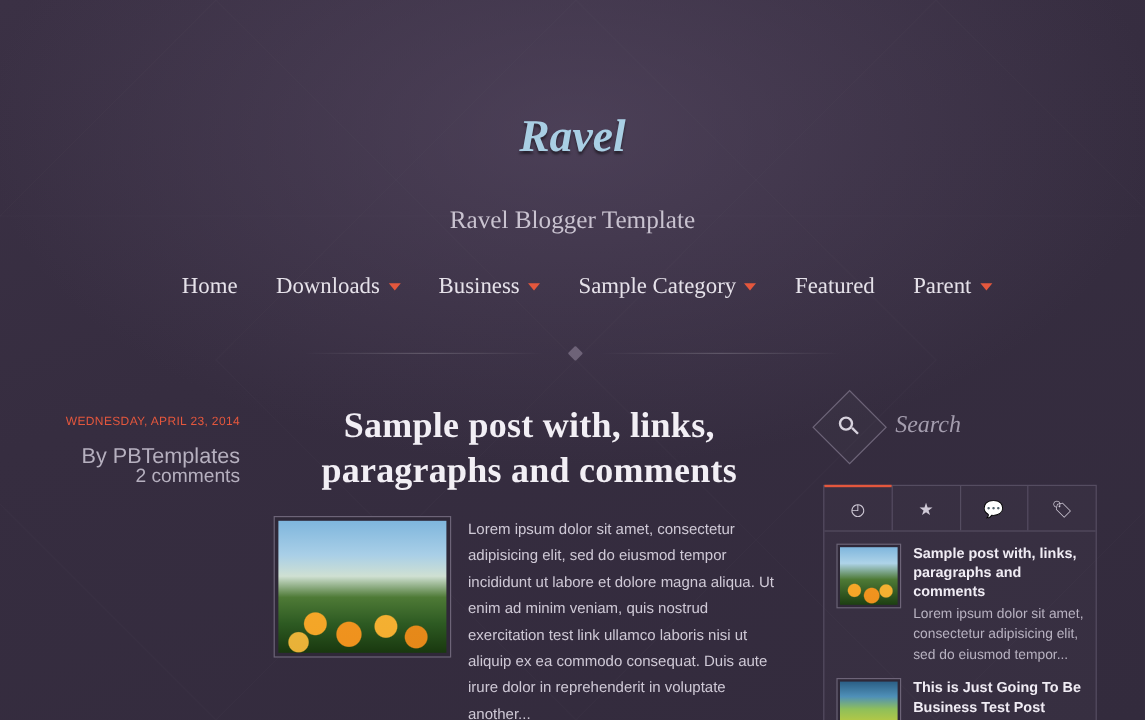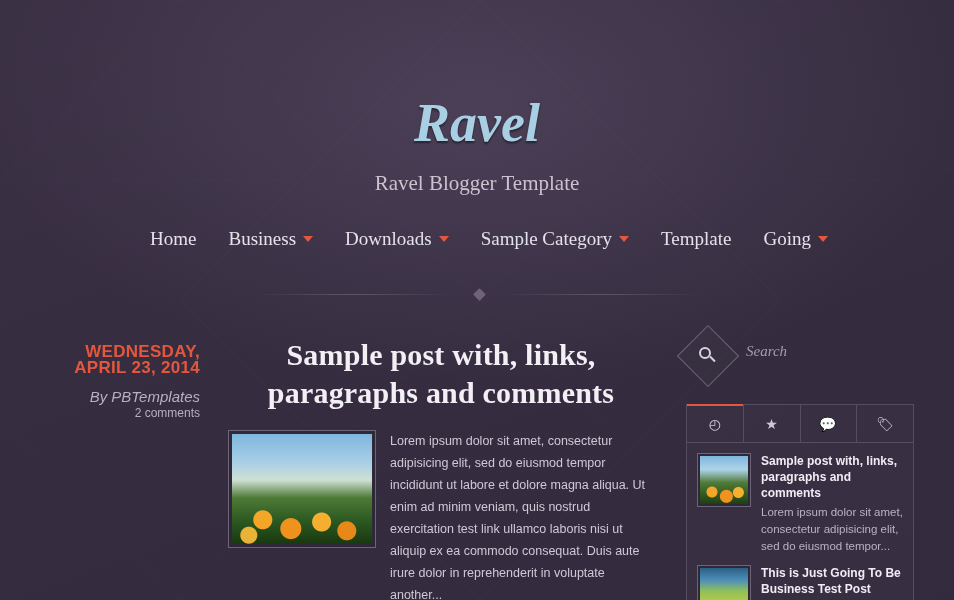--- a/index.html
+++ b/index.html
@@ -26,21 +26,21 @@
   }
   .deco svg { width: 100%; height: 100%; display: block; }
 
   
   .site-title {
     position: absolute; top: 92px; left: 0; width: 954px;
     text-align: center;
     font-family: "Liberation Serif", serif;
     font-style: italic;
     font-weight: bold;
-    font-size: 54px;
+    font-size: 38px;
     letter-spacing: 0px;
     color: #a9cfe4;
     text-shadow: 0 2px 2px rgba(0,0,0,0.45);
   }
   .site-tagline {
     position: absolute; top: 171px; left: 0; width: 954px;
     text-align: center;
     font-family: "Liberation Serif", serif;
     font-size: 21px;
     color: #c9c3d0;
@@ -90,36 +90,35 @@
   
   .content {
     position: absolute; top: 330px; left: 0; width: 954px; height: 270px;
   }
   .meta-col {
     position: absolute; left: 40px; top: 14px; width: 160px;
     text-align: right;
   }
   .meta-date {
     color: #e4573d;
-    font-size: 17px;
-    font-weight: bold;
+    font-size: 10px;
+    font-weight: normal;
     letter-spacing: 0.3px;
     line-height: 16px;
     text-transform: uppercase;
   }
   .meta-author {
     margin-top: 12px;
     color: #b6b0bf;
-    font-size: 15px;
+    font-size: 18px;
     line-height: 17px;
-    font-style: italic;
   }
   .meta-comments {
     color: #b6b0bf;
-    font-size: 12px;
+    font-size: 16px;
     line-height: 17px;
   }
 
   .post-col {
     position: absolute; left: 228px; top: 0; width: 426px;
   }
   .post-title {
     font-family: "Liberation Serif", serif;
     font-weight: bold;
     font-size: 30px;
@@ -190,21 +189,21 @@
   }
   .search-input {
     position: absolute; left: 58px; top: 12px;
     width: 166px;
     background: transparent;
     border: none;
     outline: none;
     color: #a49dae;
     font-family: "Liberation Serif", serif;
     font-style: italic;
-    font-size: 15px;
+    font-size: 20px;
   }
   .search-input::placeholder { color: #a49dae; opacity: 1; }
 
   .widget {
     margin-top: 18px;
     border: 1px solid #554d61;
     background: rgba(255,255,255,0.025);
   }
   .widget-tabs {
     display: flex;
@@ -277,36 +276,36 @@
   </div>
 
   <div class="site-title">Ravel</div>
   <div class="site-tagline">Ravel Blogger Template</div>
 
   <nav class="nav">
     <div class="nav-item">
       <span>Home</span>
     </div>
     <div class="nav-item">
+      <span>Downloads</span>
+      <span class="caret"></span>
+    </div>
+    <div class="nav-item">
       <span>Business</span>
       <span class="caret"></span>
     </div>
     <div class="nav-item">
-      <span>Downloads</span>
-      <span class="caret"></span>
-    </div>
-    <div class="nav-item">
       <span>Sample Category</span>
       <span class="caret"></span>
     </div>
     <div class="nav-item">
-      <span>Template</span>
-    </div>
-    <div class="nav-item">
-      <span>Going</span>
+      <span>Featured</span>
+    </div>
+    <div class="nav-item">
+      <span>Parent</span>
       <span class="caret"></span>
     </div>
   </nav>
 
   <div class="divider">
     <div class="line l"></div>
     <div class="dot"></div>
     <div class="line r"></div>
   </div>
 

